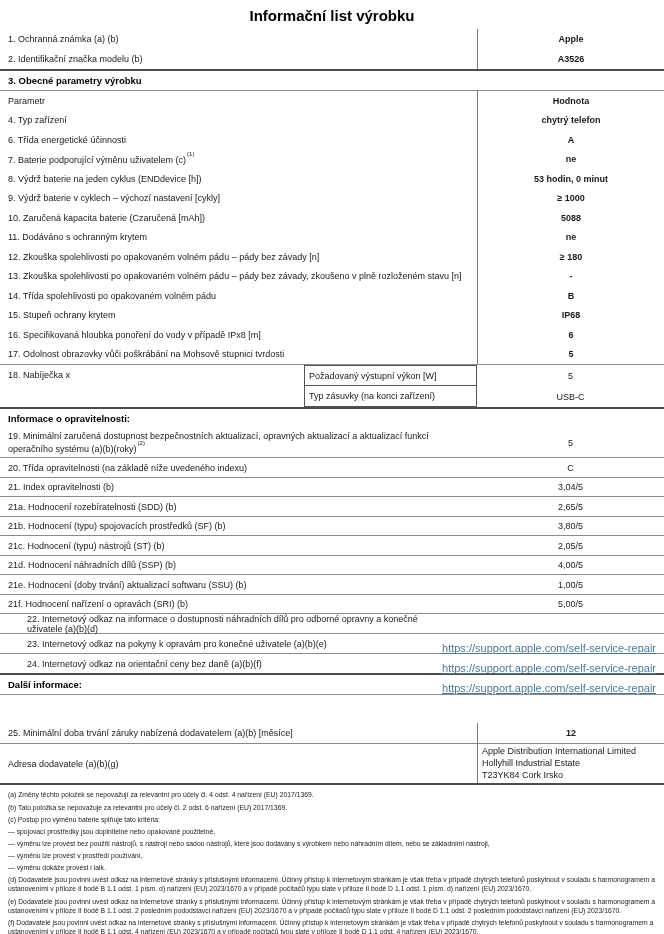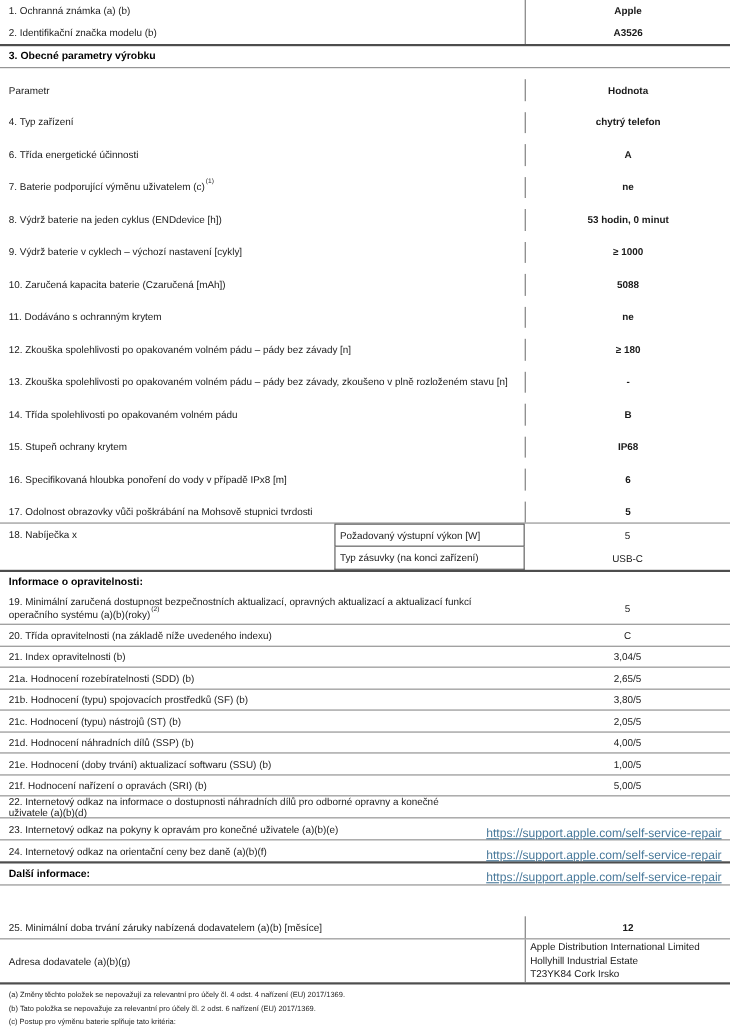--- a/index.html
+++ b/index.html
@@ -14,54 +14,55 @@
   .hr-thin  { border-top:1px solid #8a8a8a; }
   .hr-thick { border-top:2px solid #4d4d4d; }
 
   .row { display:flex; align-items:center; }
   .lbl { flex:1 1 auto; padding-left:8px; font-size:9px; }
   .val { flex:0 0 187px; width:187px; text-align:center; font-size:9px; }
   .vdiv { border-left:1px solid #777; align-self:stretch; display:flex; align-items:center; justify-content:center;font-weight:bold; }
 
   .toprow { height:20px; }
   .sec-hdr { font-weight:bold; font-size:9.5px; padding:4px 0 4px 8px; color:#000; }
-  .s3row { height:19.5px;margin-top:10px; }
+  .s3row { height:19.5px; }
 
   sup.fnref { font-size:6px; position:relative; top:-3px; margin-left:1px; }
 
   
   .charger { display:flex; align-items:flex-start; }
   .c-lbl { flex:1 1 auto; padding:5px 0 0 8px; font-size:9px; }
   .c-mid { flex:0 0 219px; width:219px; display:flex; flex-direction:column;padding-left:46px; }
   .c-cell { height:21px; border:1px solid #555; font-size:9px; display:flex; align-items:center; padding-left:4px; }
   .c-cell + .c-cell { border-top:none; }
   .c-val { flex:0 0 187px; width:187px; display:flex; flex-direction:column; }
   .c-vcell { height:21px; font-size:9px; display:flex; align-items:center; justify-content:center; }
 
   .r19 { min-height:27px; padding:2px 0; }
   .r19 .lbl { padding-right:46px; line-height:1.35; }
   .reprow { height:18.5px; }
 
   .linkrow { display:flex; align-items:center; height:19px; }
-  .linkrow .lbl { padding-right:14px; }
+  .linkrow .lbl { padding-right:14px;margin-left:19px; }
   a.link { margin-left:auto; padding-right:8px; font-size:11px; text-decoration:underline; white-space:nowrap; cursor:pointer;margin-top:48px; }
 
   .warrrow { height:20px;margin-top:28px; }
   .addrrow { display:flex; align-items:stretch; }
   .addrrow .lbl { display:flex; align-items:center; }
   .addr { flex:0 0 187px; width:187px; border-left:1px solid #777; font-size:9px; line-height:1.3; padding:2px 2px 2px 4px; }
 
   .footnotes { padding:6px 8px 0 8px; }
   .fn { font-size:6.8px; line-height:1.32; margin-bottom:3.2px; color:#222; }
 </style>
 </head>
 <body>
 
 <div class="page">
 
+  <div class="title">Informační list výrobku</div>
 
   <div class="row toprow">
     <div class="lbl">1. Ochranná známka (a) (b)</div>
     <div class="val vdiv">Apple</div>
   </div>
   <div class="row toprow">
     <div class="lbl">2. Identifikační značka modelu (b)</div>
     <div class="val vdiv">A3526</div>
   </div>
 

